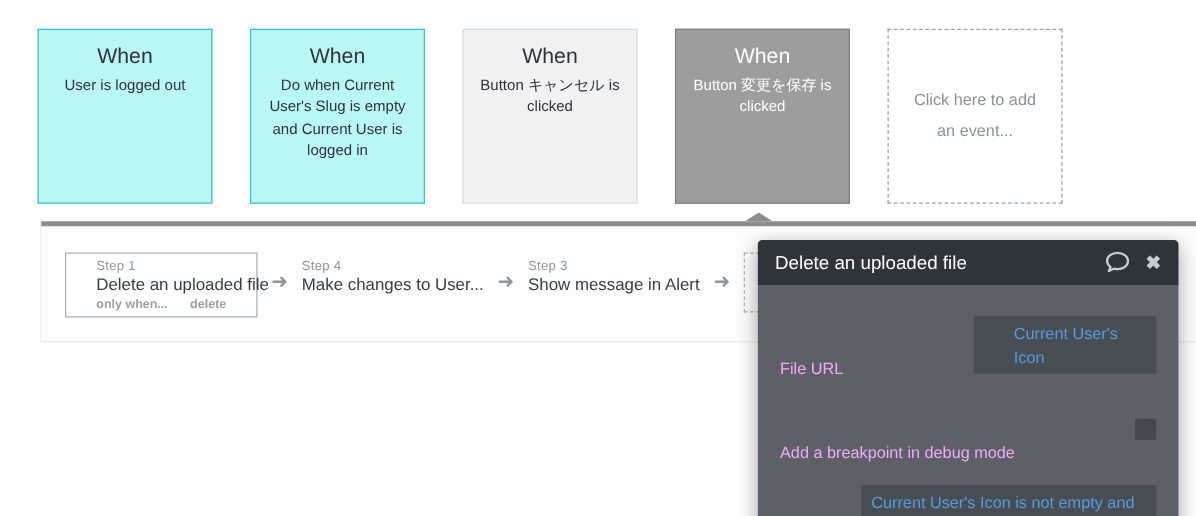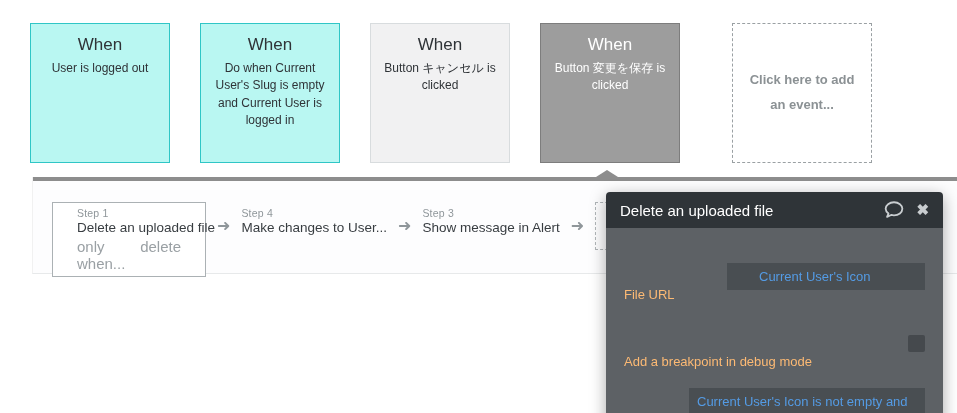--- a/index.html
+++ b/index.html
@@ -16,21 +16,21 @@
   }
   .card-cyan     { background:#b9f7f2; border:1px solid #2fc6c6; }
   .card-plain    { background:#f1f1f2; border:1px solid #d8dcde; }
   .card-selected { background:#9d9d9d; border:1px solid #7d7d7d; }
   .card-add {
     background:#fff; border:1px dashed #9aa0a3; color:#8b9194;
     display:flex; align-items:center; justify-content:center;
     font-size:13px; line-height:1.9; padding:0 16px;
   }
   .pos-1 { left:30px; }  .pos-2 { left:200px; } .pos-3 { left:370px; }
-  .pos-4 { left:540px; } .pos-5 { left:732px;font-weight:bold; }
+  .pos-4 { left:540px; } .pos-5 { left:710px; }
   .event-title { font-size:17px; color:#2f3337; margin-bottom:5px; }
   .event-desc  { font-size:12px; line-height:1.45; color:#2f3337; padding:0 10px; }
   .card-selected .event-title, .card-selected .event-desc { color:#fff; }
 
   
   .steps-row {
     position:absolute; left:32px; top:177px; right:0; height:97px;
     background:#fdfdfe; border-bottom:1px solid #e7e9ea; border-left:1px solid #f1f1f1;
   }
   .steps-bar { height:4px; background:#8d8d8d; }
@@ -42,21 +42,21 @@
   .steps-content { display:flex; align-items:flex-start; padding:21px 0 0 19px; }
   .step-box {
     border:1px solid #abb1b4; background:#fff; padding:4px 24px;
     width:154px; flex:none; cursor:pointer;
   }
   .step-plain { padding:5px 0; flex:none; cursor:pointer; }
   .step-label { font-size:10.5px; color:#8f969a; letter-spacing:.2px; }
   .step-title { font-size:13.5px; color:#383d41; margin-top:1px; white-space:nowrap; }
   .step-footer {
     display:flex; justify-content:space-between;
-    font-size:15px; color:#9aa0a4; margin-top:3px;
+    font-size:10px; color:#9aa0a4; margin-top:3px;font-weight:bold;
   }
   .step-arrow {
     color:#8f969a; font-size:16px; line-height:1;
     padding-top:16px; margin:0 11px; flex:none;
   }
   .step-add {
     border:1px dashed #b0b5b8; width:130px; height:48px; flex:none;
     color:#8b9194; font-size:12px; text-align:center; padding:7px 8px;
     overflow:hidden; cursor:pointer;
   }
@@ -72,27 +72,27 @@
     padding:0 14px;
   }
   .popup-title { color:#fff; font-size:15px; flex:1; }
   .icon-btn { display:flex; align-items:center; cursor:pointer; margin-left:11px; }
   .popup-close { color:#c9cdd0; font-size:15px; font-weight:bold; }
   .popup-body { background:#5d6165; padding:22px 18px 13px; }
   .popup-row { display:flex; }
   .row-file  { align-items:center; }
   .row-when  { margin-top:19px; align-items:flex-start; }
   .row-break { margin-top:15px; align-items:center; }
-  .popup-label { color:#fdba74; font-size:13px; flex:1;margin-top:37px; }
+  .popup-label { color:#f0abfc; font-size:13px; flex:1;margin-top:37px; }
   .row-when .popup-label { padding-top:5px; }
   .popup-field {
     background:#494e52; color:#549be4; font-size:13px; line-height:19px;
     padding:4px 8px; cursor:pointer; flex:none;
   }
-  .field-file { width:198px; min-height:27px; display:flex; align-items:center;padding-left:32px; }
+  .field-file { width:146px; min-height:27px; display:flex; align-items:center;padding-left:32px; }
   .field-when { width:236px; }
   .checkbox {
     width:17px; height:17px; background:#45494d; border-radius:2px;
     flex:none; cursor:pointer;
   }
 </style>
 </head>
 <body>
 
 <div class="stage">

